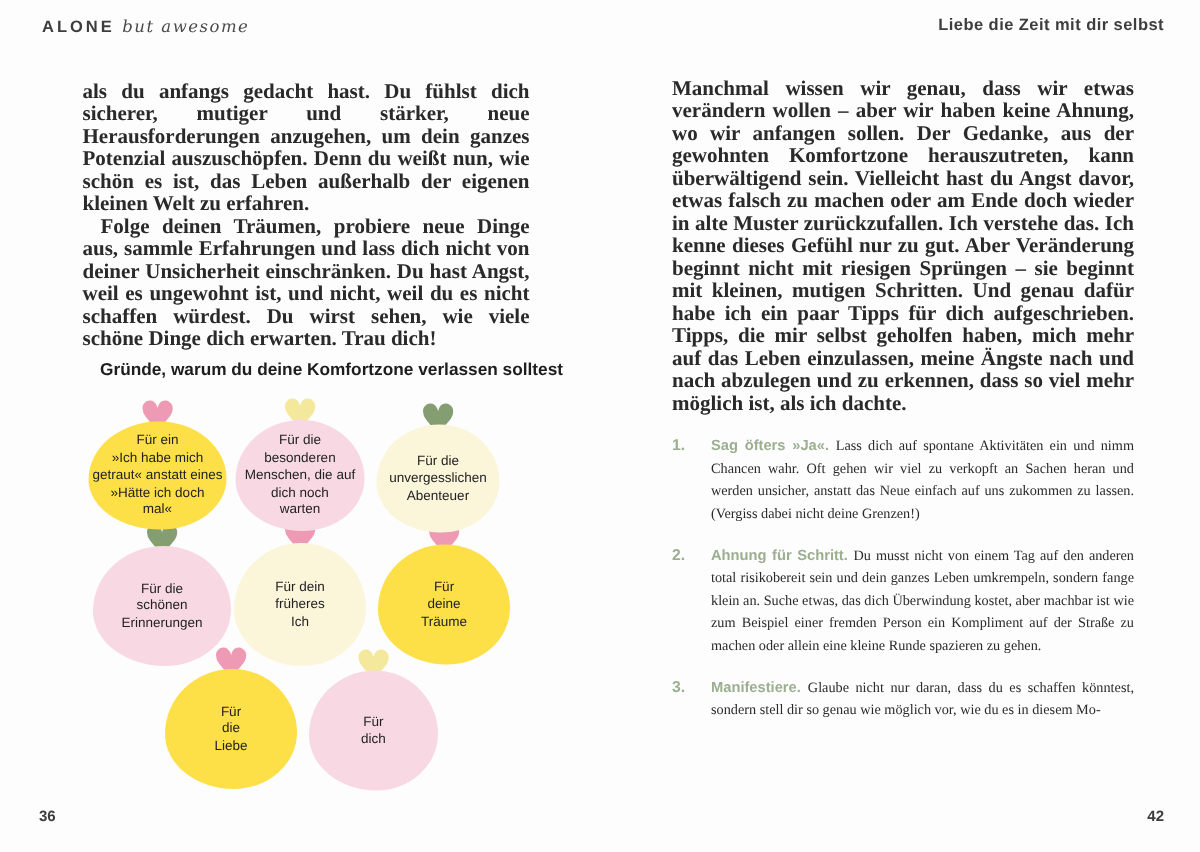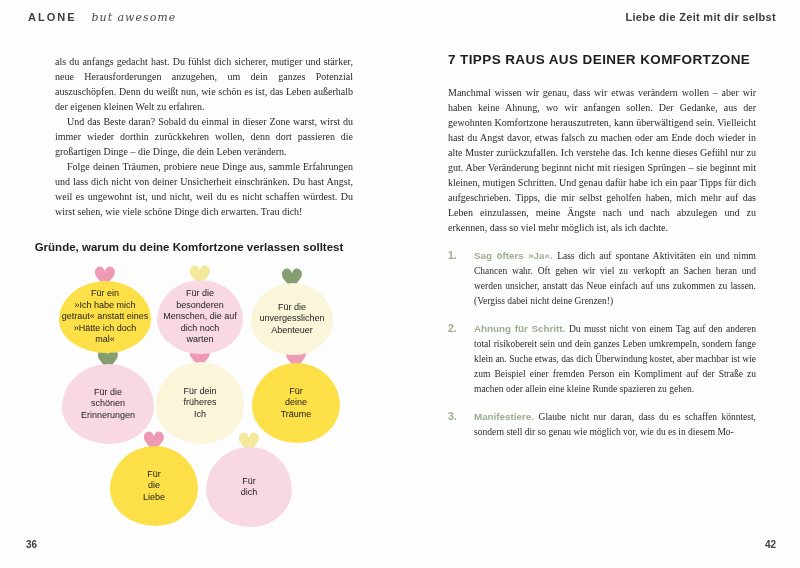--- a/index.html
+++ b/index.html
@@ -6,36 +6,36 @@
   body{
     width:800px;height:568px;position:relative;overflow:hidden;
     background:#fdfdfd;color:#2a2a2a;
     font-family:"Liberation Serif", serif;
   }
   
   .running-head{
     position:absolute;top:11px;font-family:"Liberation Sans", sans-serif;
     font-weight:bold;font-size:11px;color:#3d3d3d;letter-spacing:.3px;
   }
-  .logo{left:28px;display:flex;align-items:baseline;gap:15px;text-align:center;}
+  .logo{left:28px;display:flex;align-items:baseline;gap:5px;text-align:center;}
   .logo .logo-bold{letter-spacing:2px;}
   .logo .logo-script{
     font-family:"DejaVu Serif", serif;font-style:italic;font-weight:normal;
     font-size:11px;color:#4a4a4a;letter-spacing:1px;
   }
   .chapter-head{right:24px;text-align:center;}
   
   .page-num{
     position:absolute;bottom:18px;font-family:"Liberation Sans", sans-serif;
     font-weight:bold;font-size:10px;color:#3d3d3d;
   }
   .page-num.left{left:26px;}
   .page-num.right{right:24px;}
   
-  .copy{font-size:10px;line-height:15px;text-align:justify;hyphens:auto;}
+  .copy{font-size:14px;line-height:15px;text-align:justify;hyphens:auto;font-weight:bold;}
   .copy p{margin:0;}
   .copy p.indent{text-indent:12px;}
   .left-copy{position:absolute;left:55px;top:54px;width:298px;}
   .right-page{position:absolute;left:448px;top:52px;width:308px;}
   .right-title{
     font-family:"Liberation Sans", sans-serif;font-weight:bold;
     font-size:13.5px;letter-spacing:.4px;color:#1d1d1d;margin:0 0 18px 0;
   }
   
   .tips{margin-top:13px;}
@@ -45,21 +45,21 @@
     position:absolute;left:0;top:0;
     font-family:"Liberation Sans", sans-serif;font-weight:bold;
     font-size:10.5px;color:#9cae90;
   }
   .tip-title{
     font-family:"Liberation Sans", sans-serif;font-weight:bold;
     font-size:9.8px;color:#9cae90;
   }
   
   .diagram-title{
-    position:absolute;left:24px;top:241px;width:330px;text-align:center;
+    position:absolute;left:56px;top:241px;width:330px;text-align:center;
     font-family:"Liberation Sans", sans-serif;font-weight:bold;
     font-size:11.5px;color:#1d1d1d;
   }
   .bubble{position:absolute;}
   .heart{
     position:absolute;left:50%;top:-17px;transform:translateX(-50%);
     font-size:28px;line-height:28px;z-index:0;
     font-family:"DejaVu Sans", sans-serif;
   }
   .heart::before{content:"\2665";}
@@ -81,21 +81,20 @@
 <body>
 
 <div class="running-head logo">
   <span class="logo-bold">ALONE</span>
   <span class="logo-script">but awesome</span>
 </div>
 <div class="running-head chapter-head">Liebe die Zeit mit dir selbst</div>
 
 <div class="left-copy copy">
   <p>als du anfangs gedacht hast. Du fühlst dich sicherer, mutiger und stärker, neue Herausforderungen anzugehen, um dein ganzes Potenzial auszuschöpfen. Denn du weißt nun, wie schön es ist, das Leben außerhalb der eigenen kleinen Welt zu erfahren.</p>
-  <p class="indent">Und das Beste daran? Sobald du einmal in dieser Zone warst, wirst du immer wieder dorthin zurückkehren wollen, denn dort passieren die großartigen Dinge – die Dinge, die dein Leben verändern.</p>
   <p class="indent">Folge deinen Träumen, probiere neue Dinge aus, sammle Erfahrungen und lass dich nicht von deiner Unsicherheit einschränken. Du hast Angst, weil es ungewohnt ist, und nicht, weil du es nicht schaffen würdest. Du wirst sehen, wie viele schöne Dinge dich erwarten. Trau dich!</p>
 </div>
 
 <div class="diagram-title">Gründe, warum du deine Komfortzone verlassen solltest</div>
 
 <div class="bubble" style="left:59px;top:281px;width:92px;height:72px;">
   <span class="heart heart-pink"></span>
   <div class="bubble-circle fill-sage">Für ein
 »Ich habe mich
 getraut« anstatt eines
@@ -142,21 +141,20 @@
 </div>
 <div class="bubble" style="left:206px;top:447px;width:86px;height:80px;">
   <span class="heart heart-yellow"></span>
   <div class="bubble-circle fill-pink">Für
 dich</div>
 </div>
 
 <div class="page-num left">36</div>
 
 <div class="right-page">
-  <h1 class="right-title">7 TIPPS RAUS AUS DEINER KOMFORTZONE</h1>
   <div class="copy">
     <p>Manchmal wissen wir genau, dass wir etwas verändern wollen – aber wir haben keine Ahnung, wo wir anfangen sollen. Der Gedanke, aus der gewohnten Komfortzone herauszutreten, kann überwältigend sein. Vielleicht hast du Angst davor, etwas falsch zu machen oder am Ende doch wieder in alte Muster zurückzufallen. Ich verstehe das. Ich kenne dieses Gefühl nur zu gut. Aber Veränderung beginnt nicht mit riesigen Sprüngen – sie beginnt mit kleinen, mutigen Schritten. Und genau dafür habe ich ein paar Tipps für dich aufgeschrieben. Tipps, die mir selbst geholfen haben, mich mehr auf das Leben einzulassen, meine Ängste nach und nach abzulegen und zu erkennen, dass so viel mehr möglich ist, als ich dachte.</p>
   </div>
   <div class="tips">
     <div class="tip">
       <span class="tip-num">1.</span><span class="tip-title">Sag öfters »Ja«. </span>
       <span>Lass dich auf spontane Aktivitäten ein und nimm Chancen wahr. Oft gehen wir viel zu verkopft an Sachen heran und werden unsicher, anstatt das Neue einfach auf uns zukommen zu lassen. (Vergiss dabei nicht deine Grenzen!)</span>
     </div>
     <div class="tip">
       <span class="tip-num">2.</span><span class="tip-title">Ahnung für Schritt. </span>

